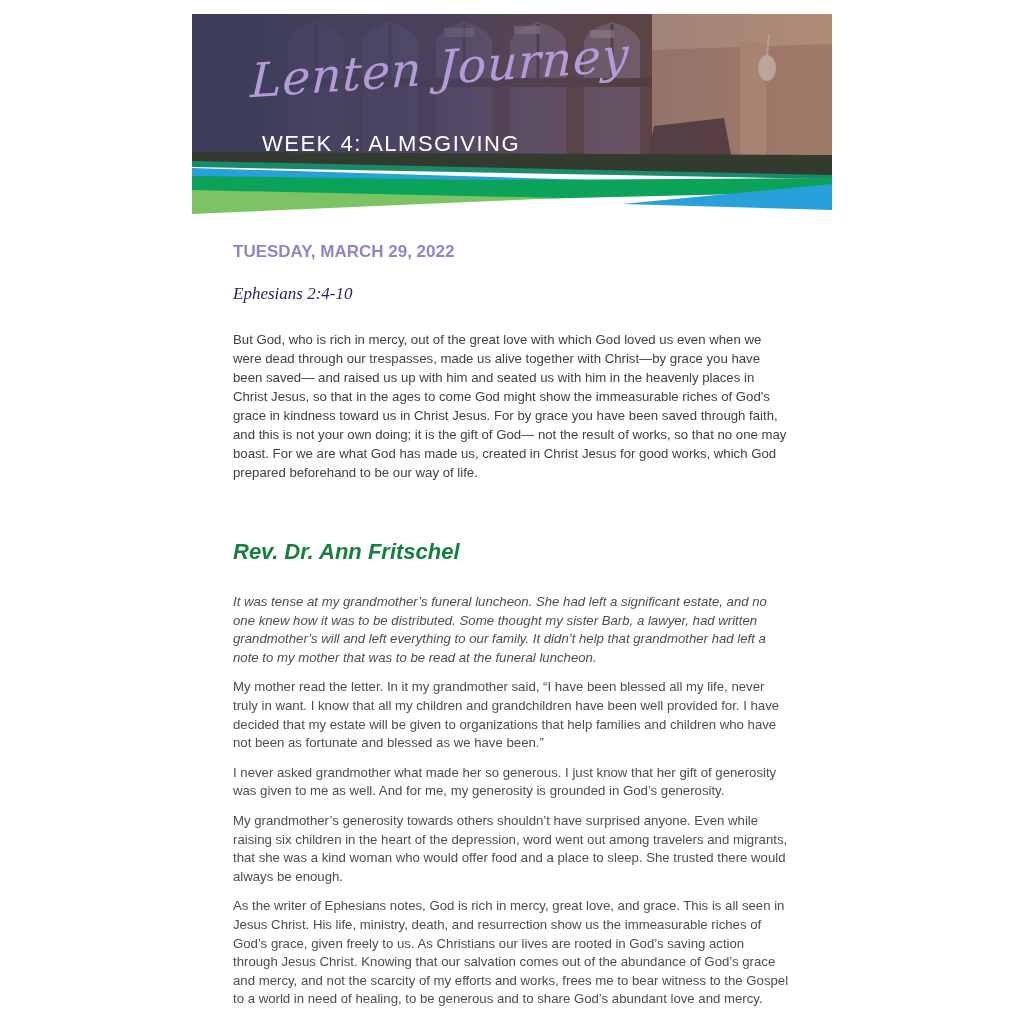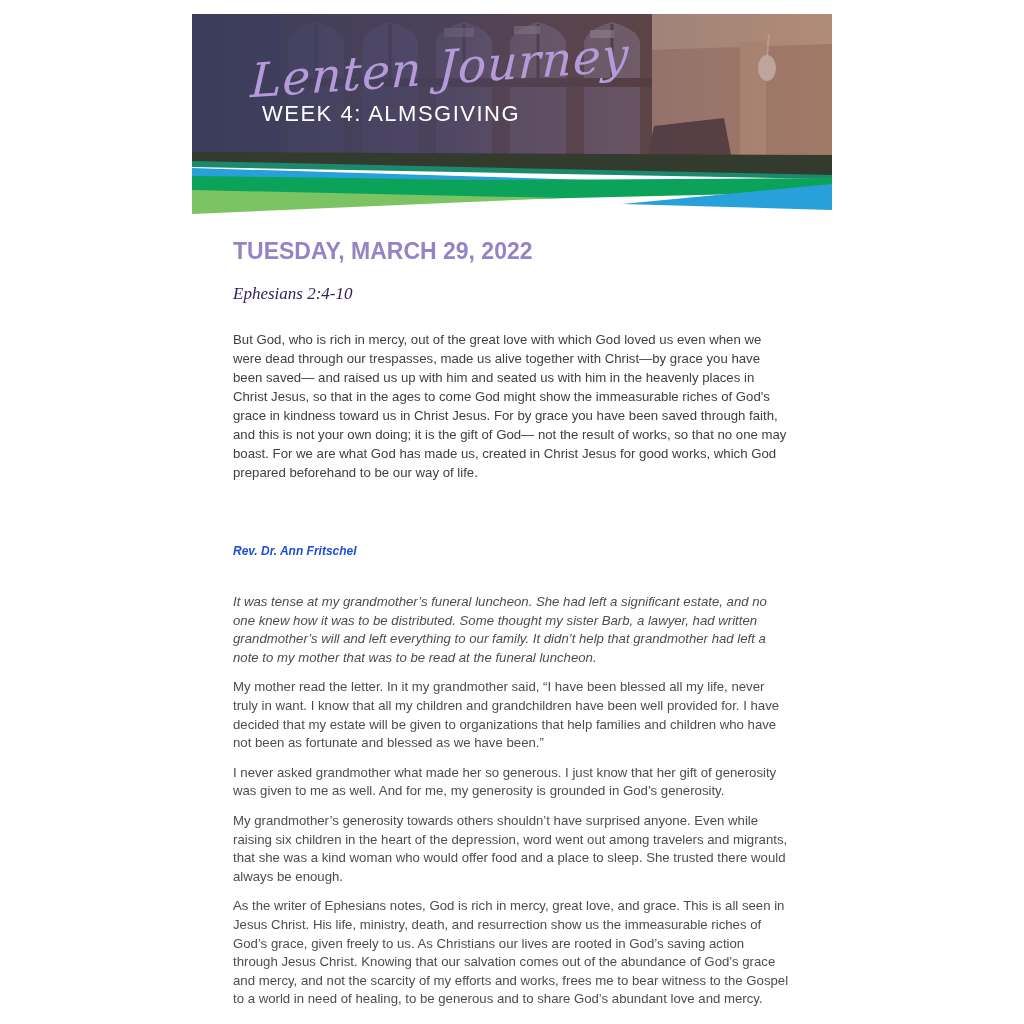--- a/index.html
+++ b/index.html
@@ -36,31 +36,31 @@
     font-family: "DejaVu Serif", serif;
     font-style: italic;
     font-size: 47px;
     color: #B49BD8;
     transform: rotate(-4deg) skewX(-6deg);
     white-space: nowrap;
     letter-spacing: 1px;
   }
   .week-subtitle {
     position: absolute;
-    left: 70px; top: 87px;
+    left: 70px; top: 117px;
     font-size: 22px;
     color: #ffffff;
     letter-spacing: 1.5px;
     white-space: nowrap;
   }
   
   .content { padding: 0 41px; }
   .date-heading {
     margin: 20px 0 0 0;
-    font-size: 23px;
+    font-size: 17px;
     line-height: 27px;
     font-weight: 700;
     color: #9583C6;
   }
   .scripture-ref {
     margin: 19px 0 0 0;
     font-family: "Liberation Serif", serif;
     font-style: italic;
     font-weight: 400;
     font-size: 17px;
@@ -71,23 +71,23 @@
     margin: 26px 0 0 0;
     font-size: 13.2px;
     line-height: 19px;
     color: #404040;
     max-width: 560px;
   }
   .author {
     margin: 59px 0 0 0;
     font-style: italic;
     font-weight: 700;
-    font-size: 12px;
+    font-size: 22px;
     line-height: 21px;
-    color: #1d4ed8;
+    color: #15803d;
   }
   .devo {
     margin: 0 0 11px 0;
     font-size: 13.2px;
     line-height: 18.6px;
     color: #4D4D4D;
     max-width: 561px;
   }
   .devo.first { margin-top: 31px; font-style: italic; }
 </style>

